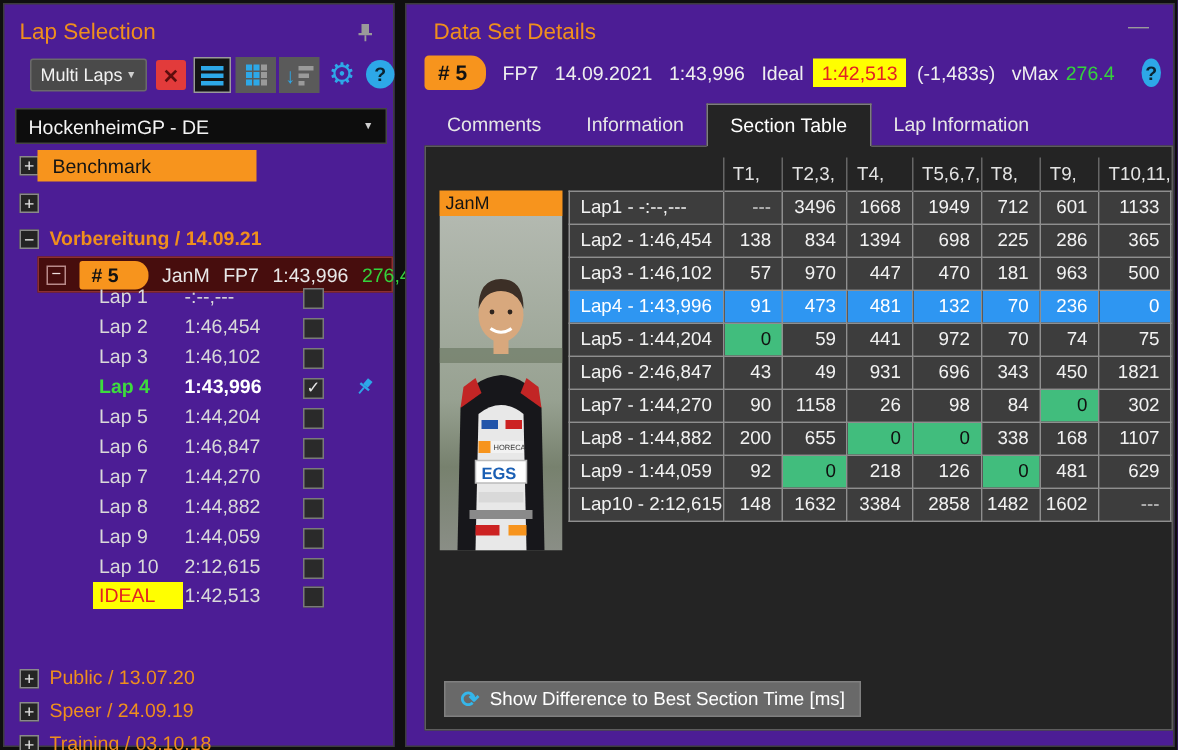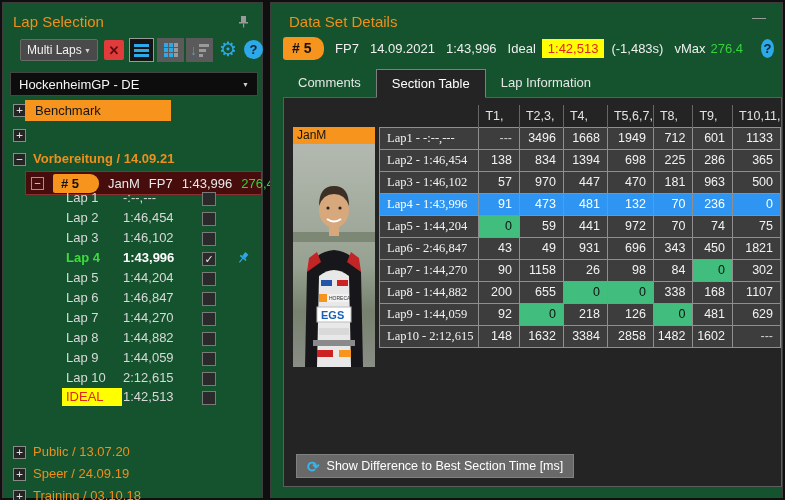--- a/index.html
+++ b/index.html
@@ -2,21 +2,21 @@
 <html><head>
 <meta charset="utf-8">
 <style>
   * { box-sizing: border-box; }
   html,body { margin:0; padding:0; }
   body {
     width:785px; height:500px; position:relative; overflow:hidden;
     background:#0f0f0f; font-family:"Liberation Sans", sans-serif;
     color:#e8e8e8; font-size:13px;
   }
-  .panel { position:absolute; background:#14532d; border:1px solid #3d3d3d; }
+  .panel { position:absolute; background:#4c1d95; border:1px solid #3d3d3d; }
   #left-panel  { left:2px; top:2px; width:261px; height:496px; }
   #right-panel { left:270px; top:2px; width:513px; height:496px; }
   .panel-title { position:absolute; color:#ef8f1d; font-size:15px; }
   .abs { position:absolute; }
 
   
   .ml-select { position:absolute; left:17px; top:36px; width:78px; height:22px;
     background:#4a4a4a; border:1px solid #6a6a6a; border-radius:2px;
     display:flex; align-items:center; justify-content:space-between;
     padding:0 6px; font-size:12px; color:#f2f2f2; cursor:default;}
@@ -95,21 +95,21 @@
   .photo-label { background:#f7941d; color:#141414; font-size:12px; height:17px;
     line-height:17px; padding-left:4px;}
 
   table.sect { position:absolute; left:95px; top:7px; border-collapse:collapse;
     table-layout:fixed; font-size:12.5px;}
   table.sect th { height:22px; font-weight:normal; color:#e3e3e3; text-align:left;
     padding:0 0 0 6px; border:none; border-left:1px solid #666; white-space:nowrap; overflow:hidden;}
   table.sect th.corner { border-left:none; }
   table.sect td { height:22px; border:1px solid #8f8f8f; background:#3d3d3d;
     color:#f2f2f2; text-align:right; padding:0 7px 0 0; white-space:nowrap; overflow:hidden;}
-  table.sect td.lbl { text-align:left; padding:0 0 0 7px;font-family:Liberation Serif, serif; }
+  table.sect td.lbl { text-align:left; padding:0 0 0 7px; }
   table.sect tr.selected td { background:#2e96f2; color:#ffffff; }
   table.sect td.best { background:#41bd7d; color:#101010; }
   table.sect td.dash { color:#cfcfcf; }
 
   .diff-btn { position:absolute; left:12px; top:356px; height:24px;
     display:inline-flex; align-items:center; gap:7px; padding:0 10px;
     background:#696969; border:1px solid #808080; color:#ffffff; font-size:12.5px;}
   .refresh-icon { color:#35b6ea; font-size:15px; font-weight:bold; line-height:15px;}
 </style>
 </head>
@@ -269,20 +269,21 @@
     <span style="margin-right:-5px;">Ideal</span>
     <span class="ideal-chip">1:42,513</span>
     <span style="margin-left:-4px;">(-1,483s)</span>
     <span style="margin-right:-6px;">vMax</span>
     <span class="vmax-green">276.4</span>
     <span class="help-circle" style="margin-left:7px;">?</span>
   </div>
 
   <div class="tabs">
     <div class="tab">Comments</div>
+    <div class="tab">Information</div>
     <div class="tab active">Section Table</div>
     <div class="tab">Lap Information</div>
   </div>
 
   <div class="content-box">
 
     <div class="photo">
       <div class="photo-label">JanM</div>
       <svg width="82" height="223" viewBox="0 0 82 223">
         <defs>

